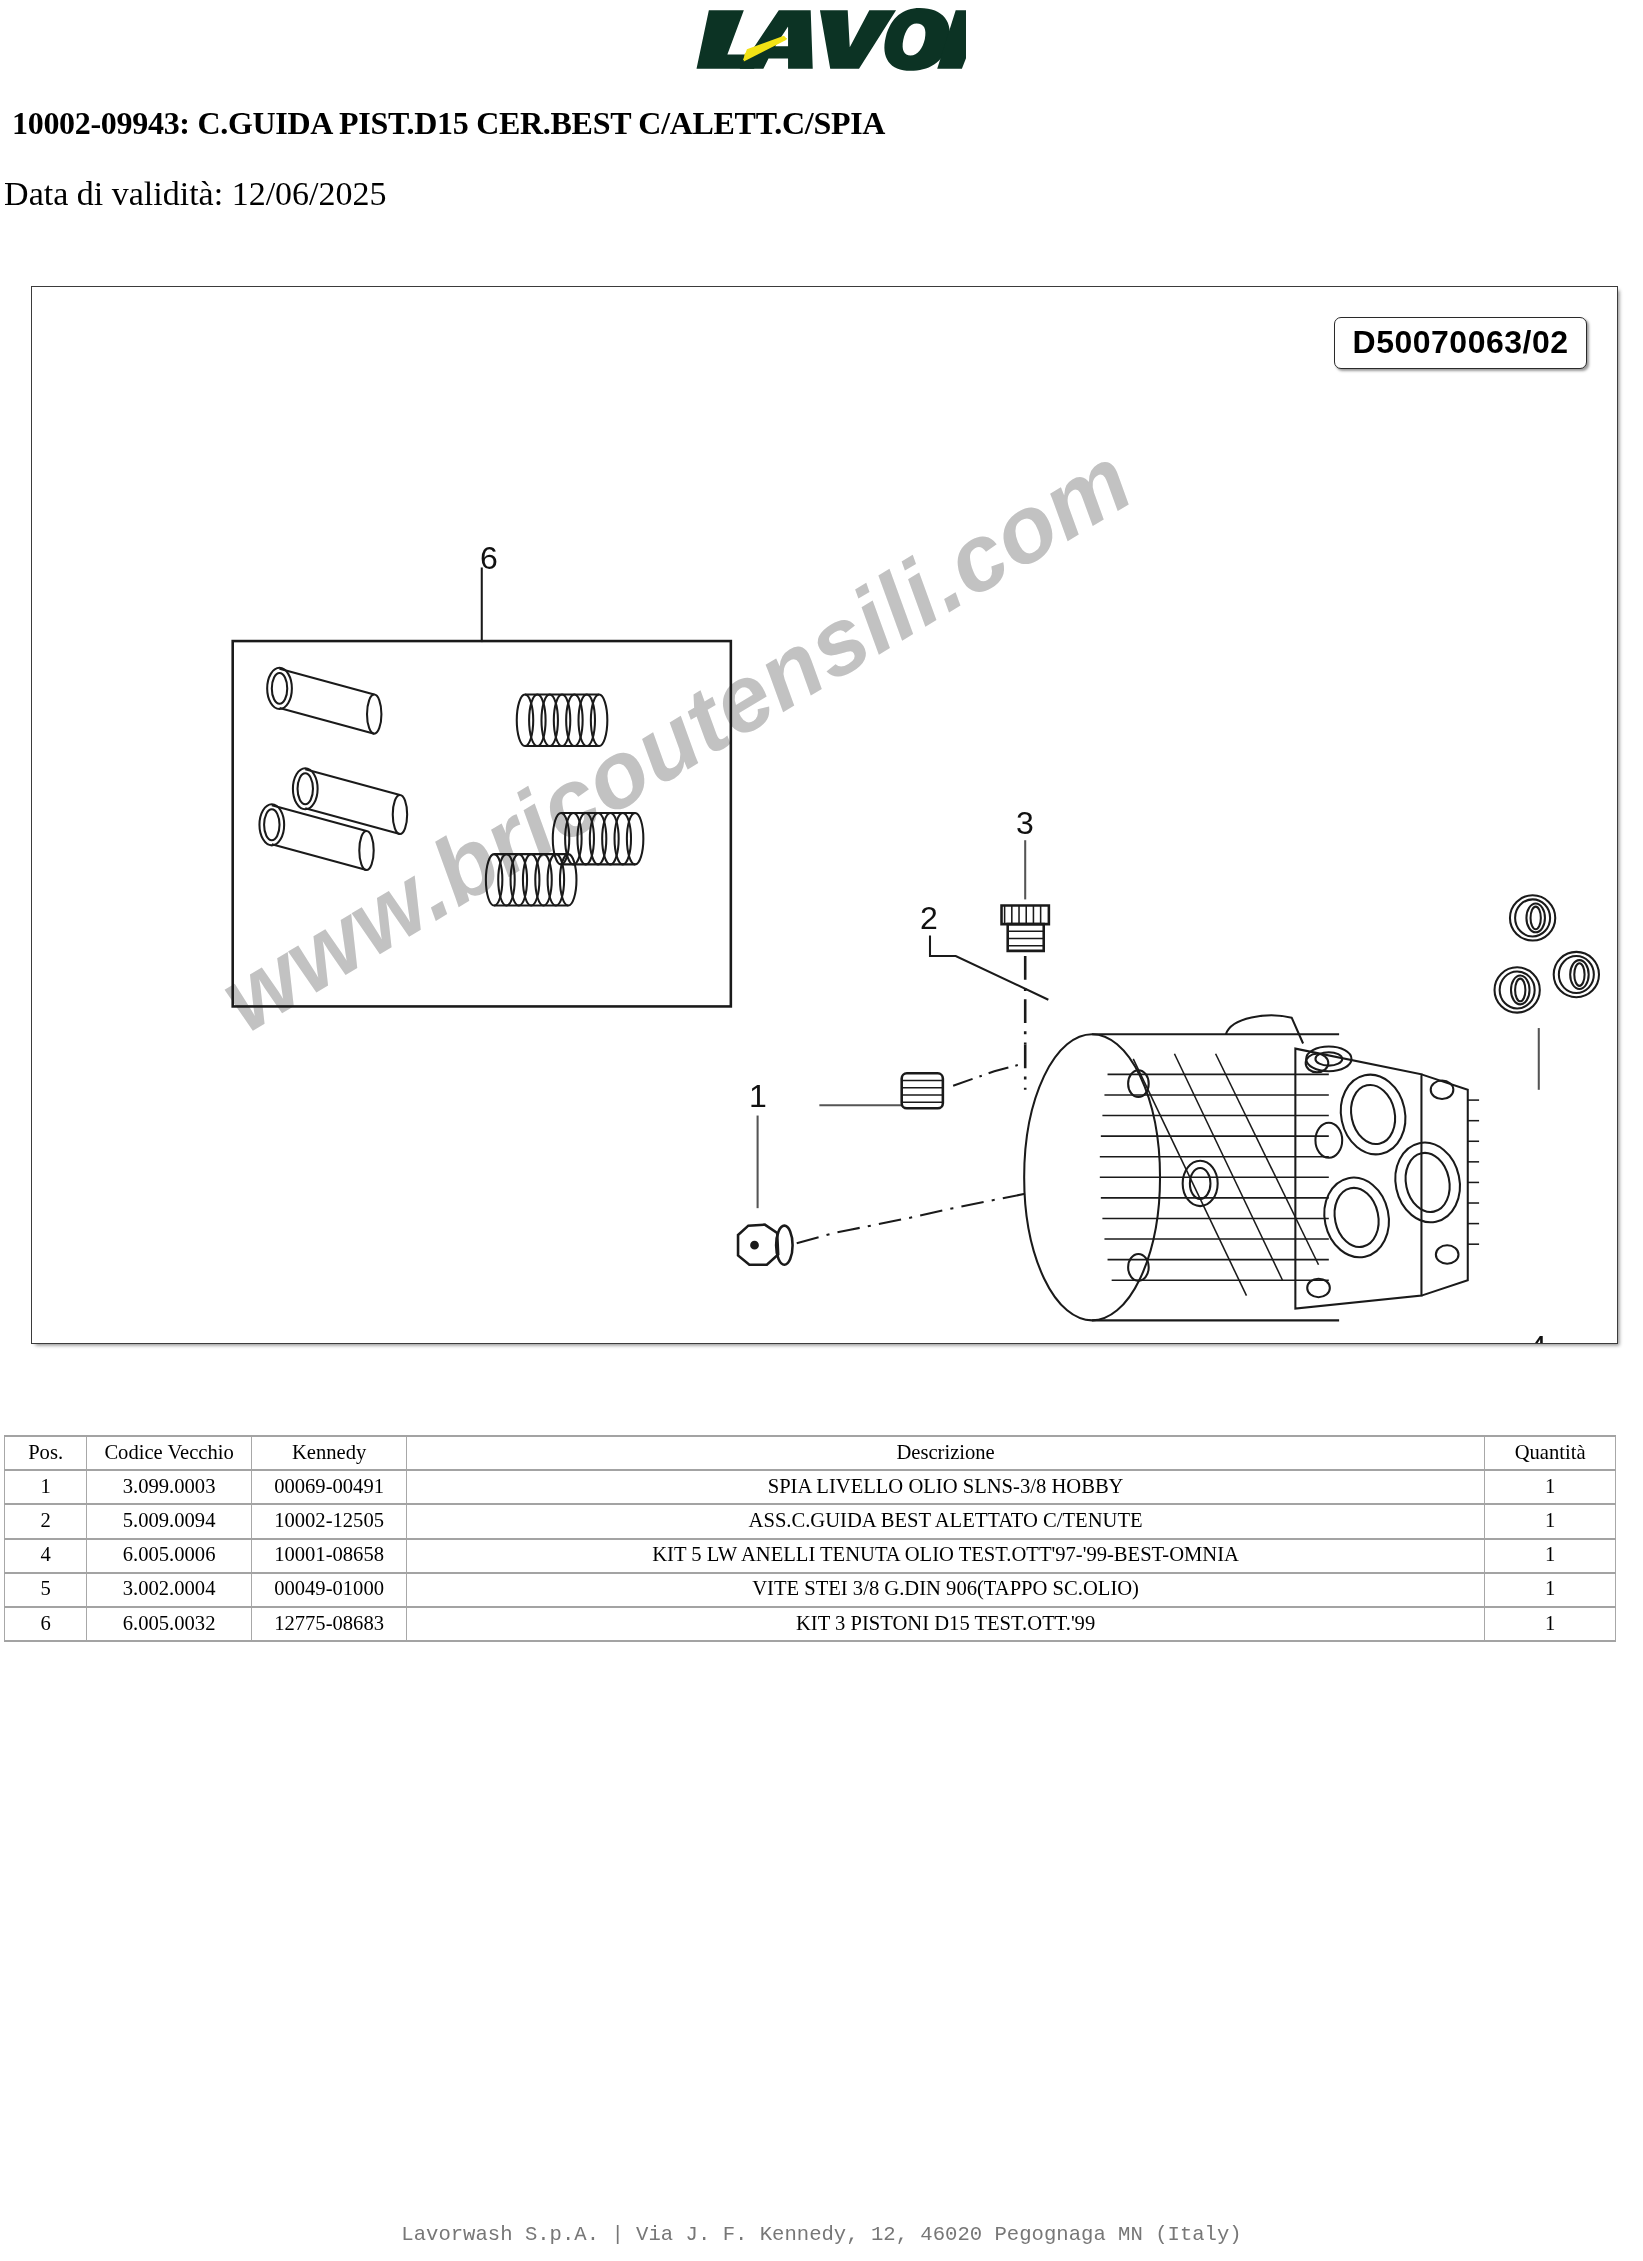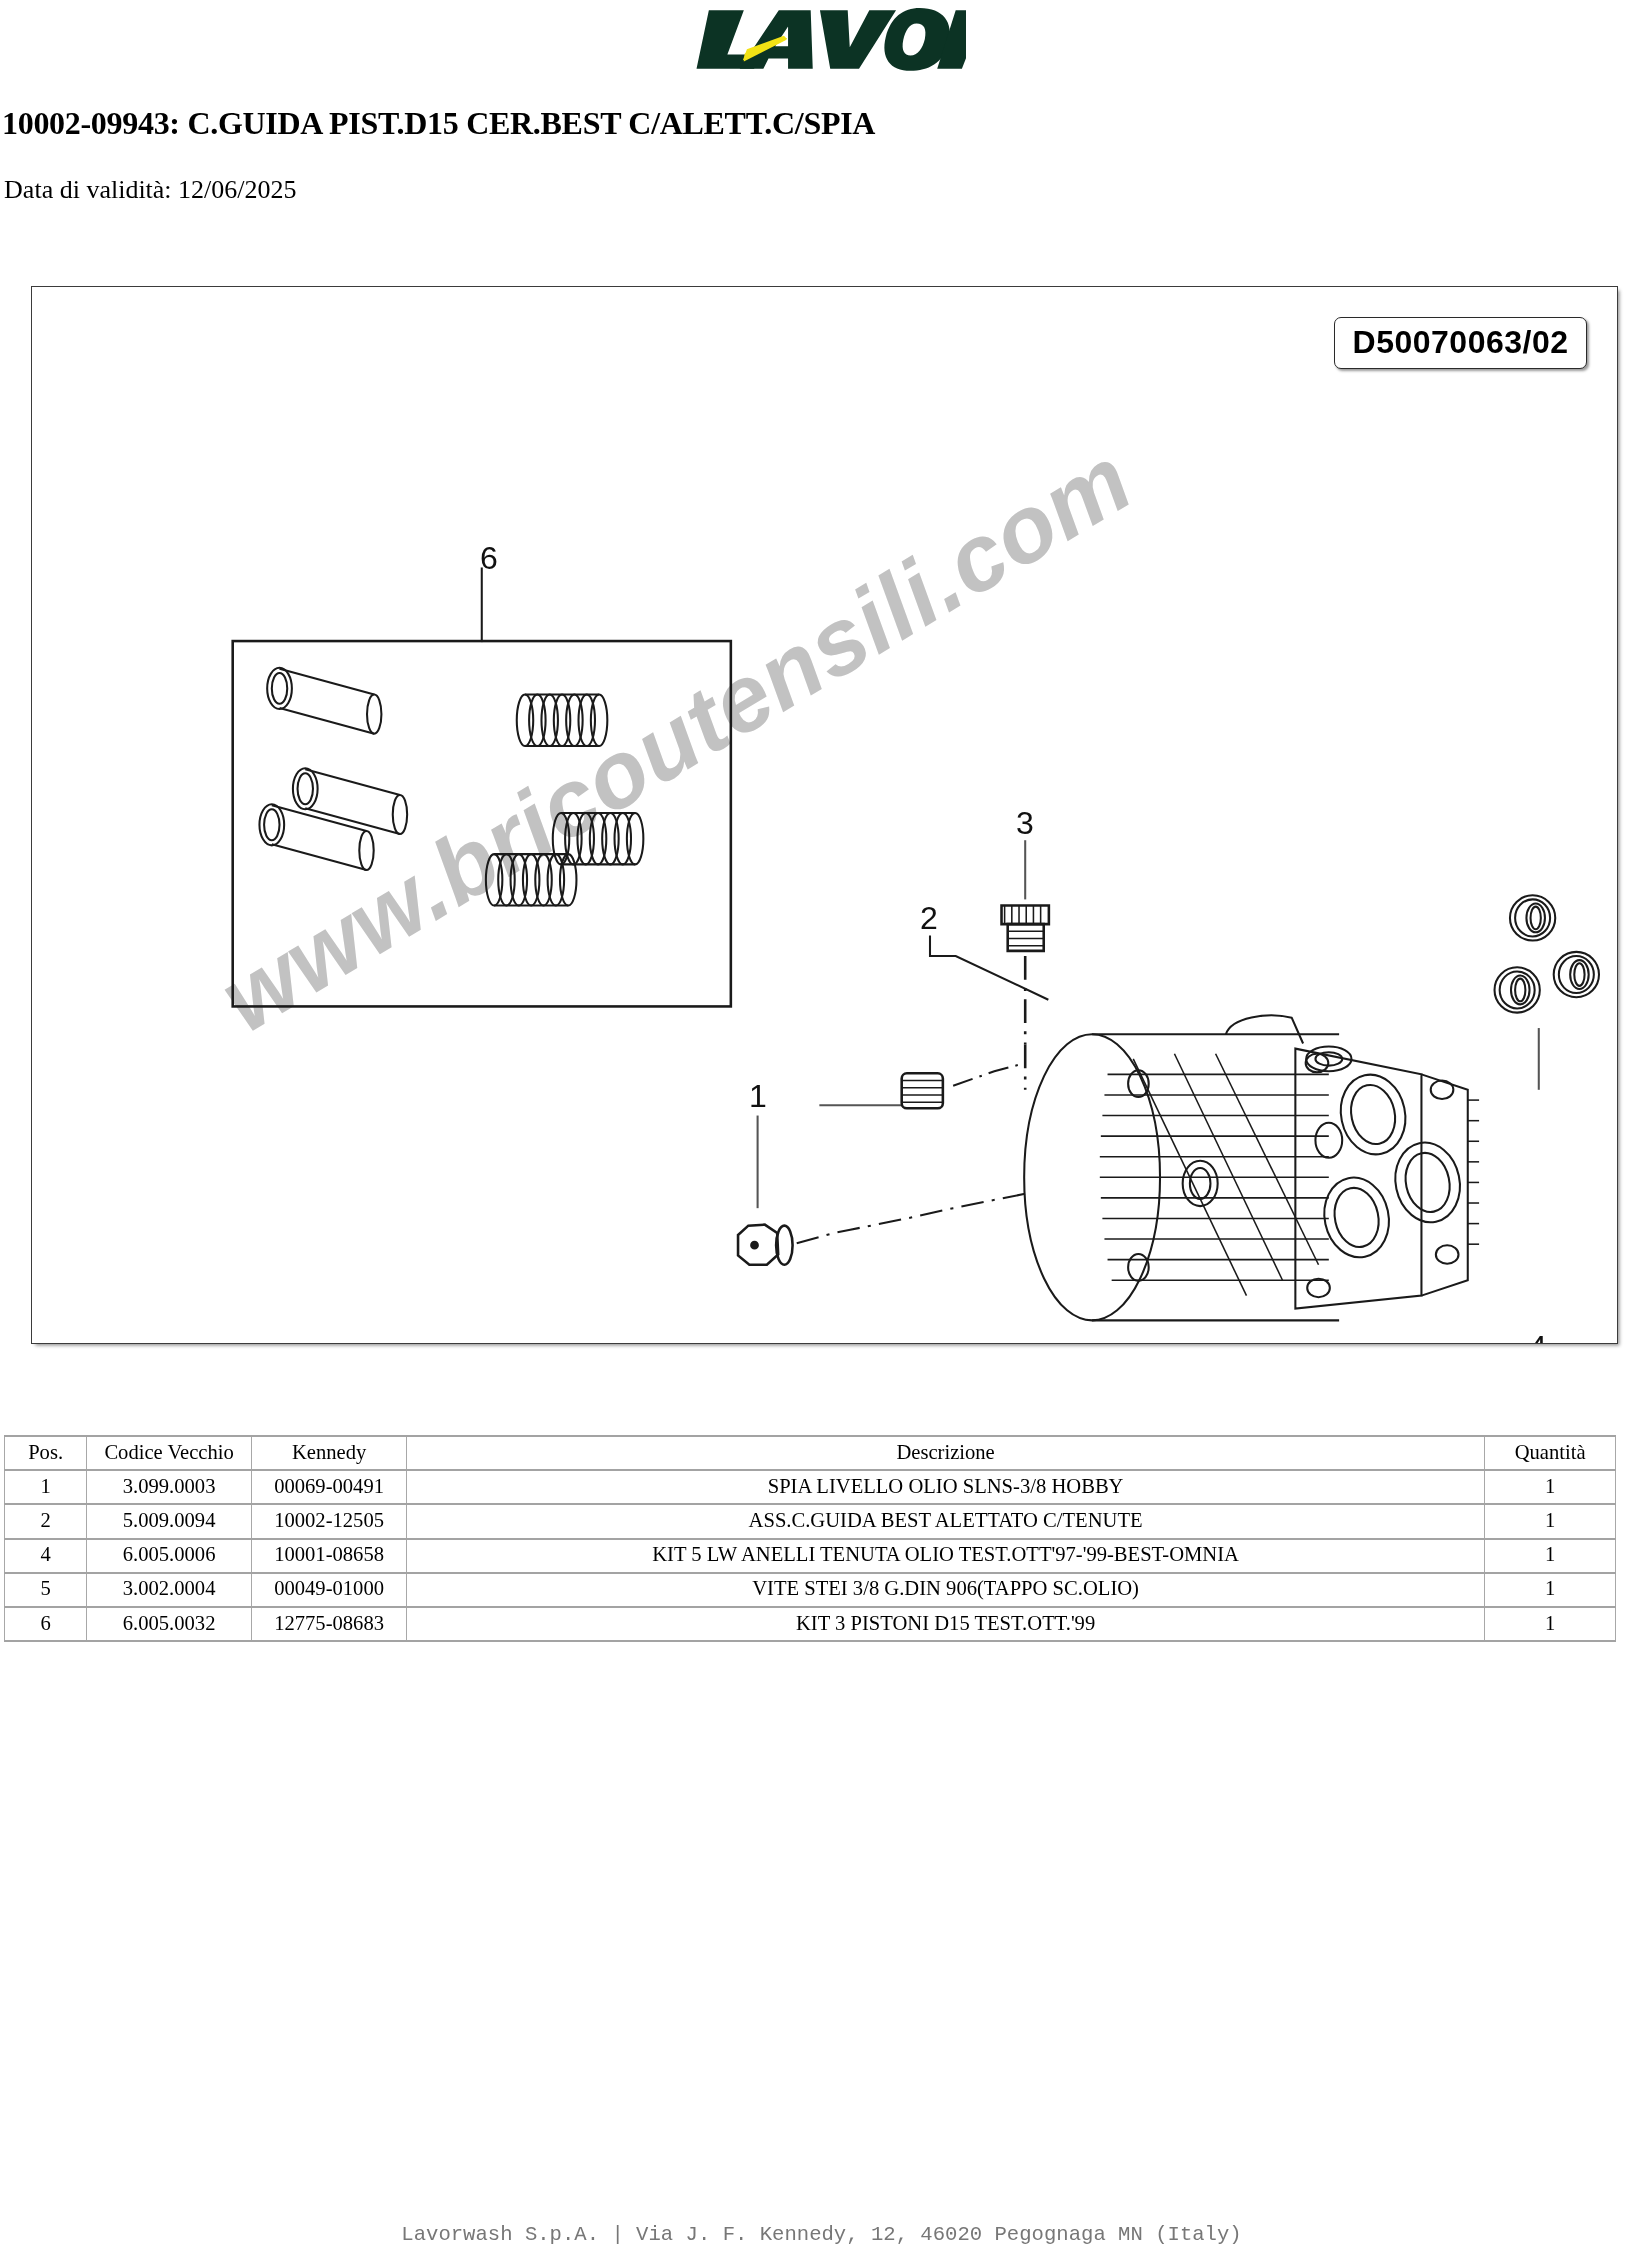--- a/index.html
+++ b/index.html
@@ -17,29 +17,29 @@
     display:flex; justify-content:center; align-items:flex-start;
   }
   .logo{
     position:relative;
     width:288px; height:67px;
   }
   .logo svg{ display:block; }
 
   
   .doc-title{
-    position:absolute; left:2px; top:105px;
+    position:absolute; left:12px; top:105px;
     font-size:32px; font-weight:bold;
     letter-spacing:-0.3px;
     color:#000;
     white-space:nowrap;
   }
   .doc-date{
     position:absolute; left:4.1px; top:175px;
-    font-size:26px; color:#000; white-space:nowrap;
+    font-size:34px; color:#000; white-space:nowrap;
   }
 
   
   .diagram{
     position:absolute; left:31px; top:286px;
     width:1585px; height:1056px;
     border:1.5px solid #3b3b3b;
     box-shadow:3.1px 3.1px 3.6px -1px rgba(0,0,0,.45);
     background:#fff;
     overflow:hidden;

